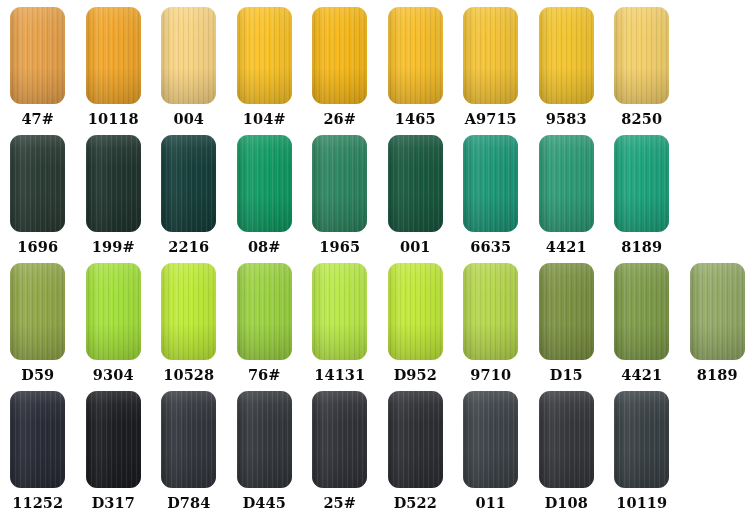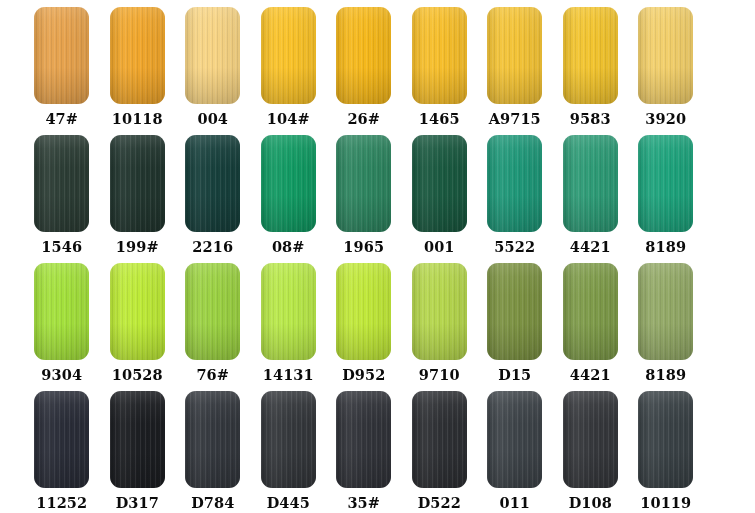--- a/index.html
+++ b/index.html
@@ -13,21 +13,20 @@
     overflow: hidden;
     font-family: "DejaVu Sans", "Liberation Sans", sans-serif;
   }
 
   #swatch-grid {
     width: 755px;
     height: 421px;
     display: flex;
     flex-direction: column;
     box-sizing: border-box;
-    padding-left: 24px;
   }
 
   .swatch-row {
     flex: 1 1 0;
     display: flex;
     flex-direction: row;
     align-items: flex-start;
     justify-content: flex-start;
     padding: 0;
     box-sizing: border-box;
@@ -159,29 +158,29 @@
       <div class="swatch-cell">
         <div class="chip-wrap">
           <div class="chip" style="background-color: rgb(242, 196, 47);"></div>
         </div>
         <div class="swatch-label">9583</div>
       </div>
       <div class="swatch-cell">
         <div class="chip-wrap">
           <div class="chip" style="background-color: rgb(242, 207, 107);"></div>
         </div>
-        <div class="swatch-label">3920</div>
+        <div class="swatch-label">8250</div>
       </div>
     </div>
     <div class="swatch-row">
       <div class="swatch-cell">
         <div class="chip-wrap">
           <div class="chip" style="background-color: rgb(44, 61, 53);"></div>
         </div>
-        <div class="swatch-label">1546</div>
+        <div class="swatch-label">1696</div>
       </div>
       <div class="swatch-cell">
         <div class="chip-wrap">
           <div class="chip" style="background-color: rgb(34, 54, 47);"></div>
         </div>
         <div class="swatch-label">199#</div>
       </div>
       <div class="swatch-cell">
         <div class="chip-wrap">
           <div class="chip" style="background-color: rgb(23, 64, 60);"></div>
@@ -203,38 +202,44 @@
       <div class="swatch-cell">
         <div class="chip-wrap">
           <div class="chip" style="background-color: rgb(26, 89, 64);"></div>
         </div>
         <div class="swatch-label">001</div>
       </div>
       <div class="swatch-cell">
         <div class="chip-wrap">
           <div class="chip" style="background-color: rgb(31, 151, 120);"></div>
         </div>
-        <div class="swatch-label">5522</div>
+        <div class="swatch-label">6635</div>
       </div>
       <div class="swatch-cell">
         <div class="chip-wrap">
           <div class="chip" style="background-color: rgb(46, 155, 118);"></div>
         </div>
         <div class="swatch-label">4421</div>
       </div>
       <div class="swatch-cell">
         <div class="chip-wrap">
           <div class="chip" style="background-color: rgb(30, 163, 124);"></div>
         </div>
         <div class="swatch-label">8189</div>
       </div>
     </div>
     <div class="swatch-row">
       <div class="swatch-cell">
         <div class="chip-wrap">
+          <div class="chip" style="background-color: rgb(146, 168, 75);"></div>
+        </div>
+        <div class="swatch-label">D59</div>
+      </div>
+      <div class="swatch-cell">
+        <div class="chip-wrap">
           <div class="chip" style="background-color: rgb(163, 224, 60);"></div>
         </div>
         <div class="swatch-label">9304</div>
       </div>
       <div class="swatch-cell">
         <div class="chip-wrap">
           <div class="chip" style="background-color: rgb(189, 234, 56);"></div>
         </div>
         <div class="swatch-label">10528</div>
       </div>
@@ -303,21 +308,21 @@
       <div class="swatch-cell">
         <div class="chip-wrap">
           <div class="chip" style="background-color: rgb(53, 56, 60);"></div>
         </div>
         <div class="swatch-label">D445</div>
       </div>
       <div class="swatch-cell">
         <div class="chip-wrap">
           <div class="chip" style="background-color: rgb(50, 52, 58);"></div>
         </div>
-        <div class="swatch-label">35#</div>
+        <div class="swatch-label">25#</div>
       </div>
       <div class="swatch-cell">
         <div class="chip-wrap">
           <div class="chip" style="background-color: rgb(46, 48, 52);"></div>
         </div>
         <div class="swatch-label">D522</div>
       </div>
       <div class="swatch-cell">
         <div class="chip-wrap">
           <div class="chip" style="background-color: rgb(62, 68, 73);"></div>

